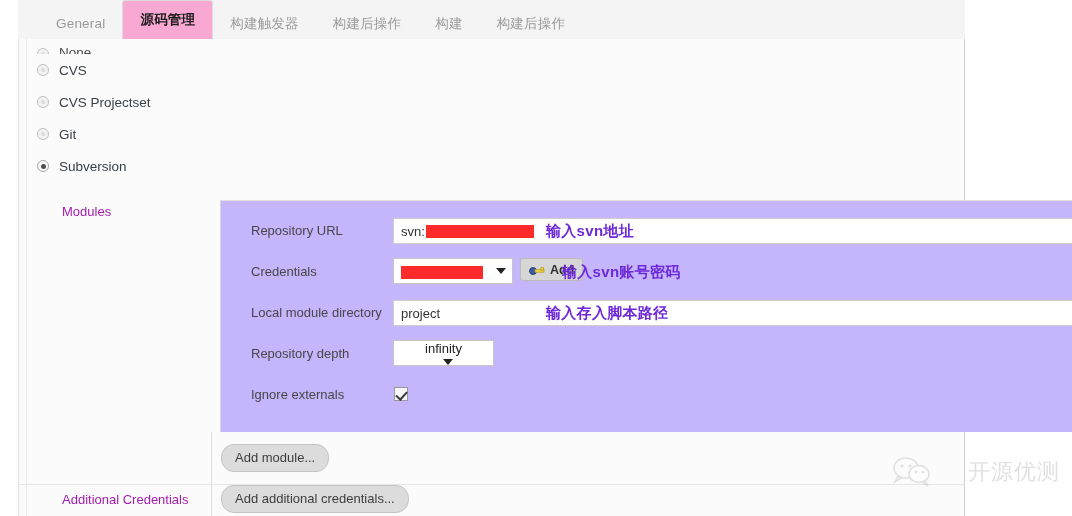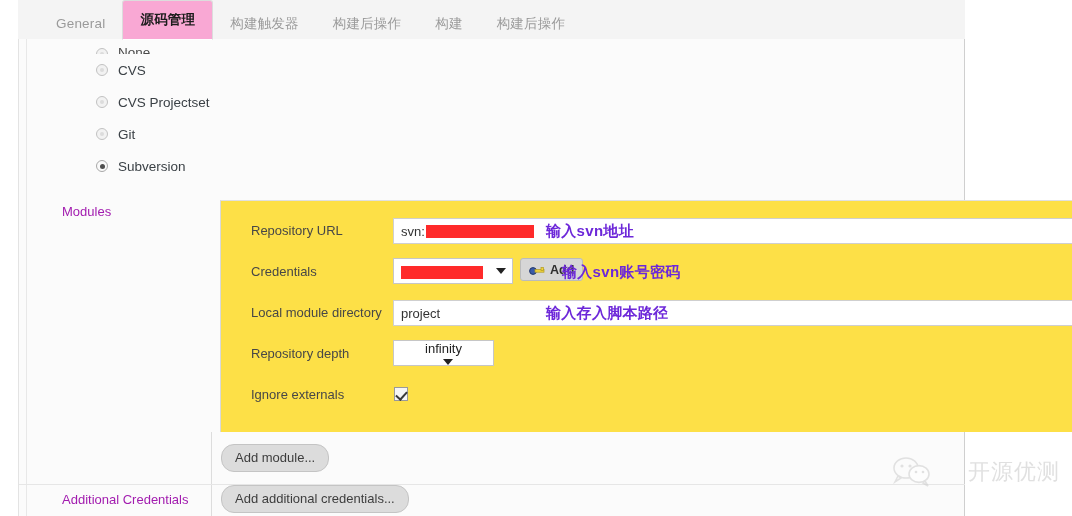--- a/index.html
+++ b/index.html
@@ -92,22 +92,21 @@
   
   .radio-list {
     position: absolute;
     left: 28px; top: -4px;
     width: 300px;
   }
   .radio-row {
     height: 32px;
     display: flex;
     align-items: center;
-    padding-left: 22px;
-    margin-left: 46px;
+    padding-left: 9px;
   }
   .radio {
     width: 12px; height: 12px;
     border-radius: 50%;
     border: 1px solid #c2c2c2;
     background: #f2f2f2;
     box-sizing: border-box;
     margin-right: 10px;
     flex: none;
     position: relative;
@@ -143,21 +142,21 @@
     color: #a21caf;
     white-space: nowrap;
   }
 
   
   .modbox {
     position: absolute;
     left: 220px; top: 200px;
     width: 852px;
     height: 232px;
-    background: #fde047;
+    background: #c4b5fd;
     border-top: 1px solid #e0e0e0;
     border-left: 1px solid #d9d9d9;
     box-sizing: border-box;
   }
   .field-row {
     position: absolute;
     left: 0;
     height: 41px;
     width: 852px;
     display: flex;

